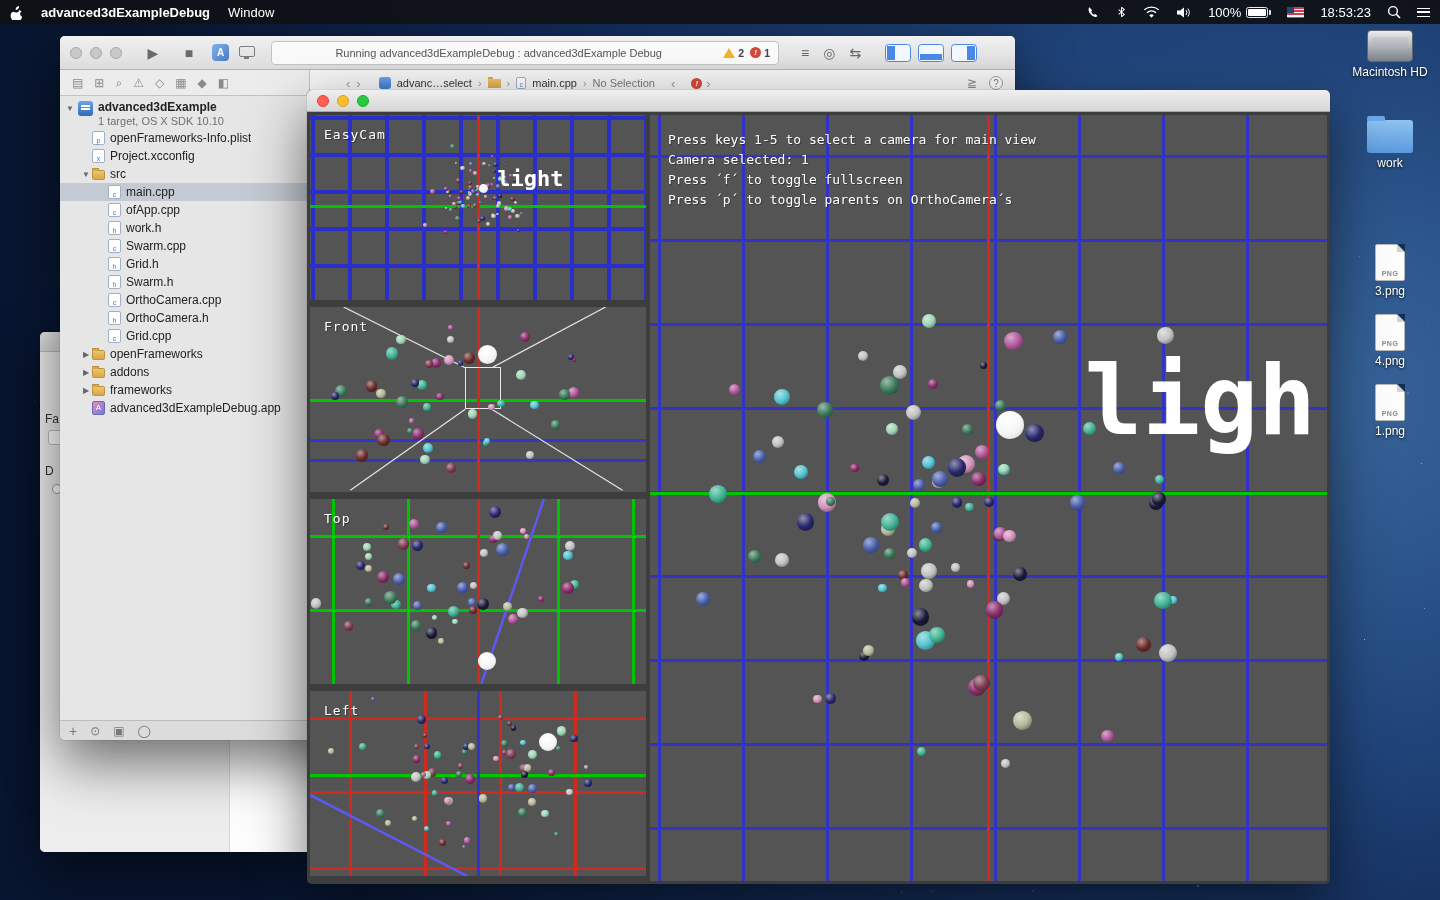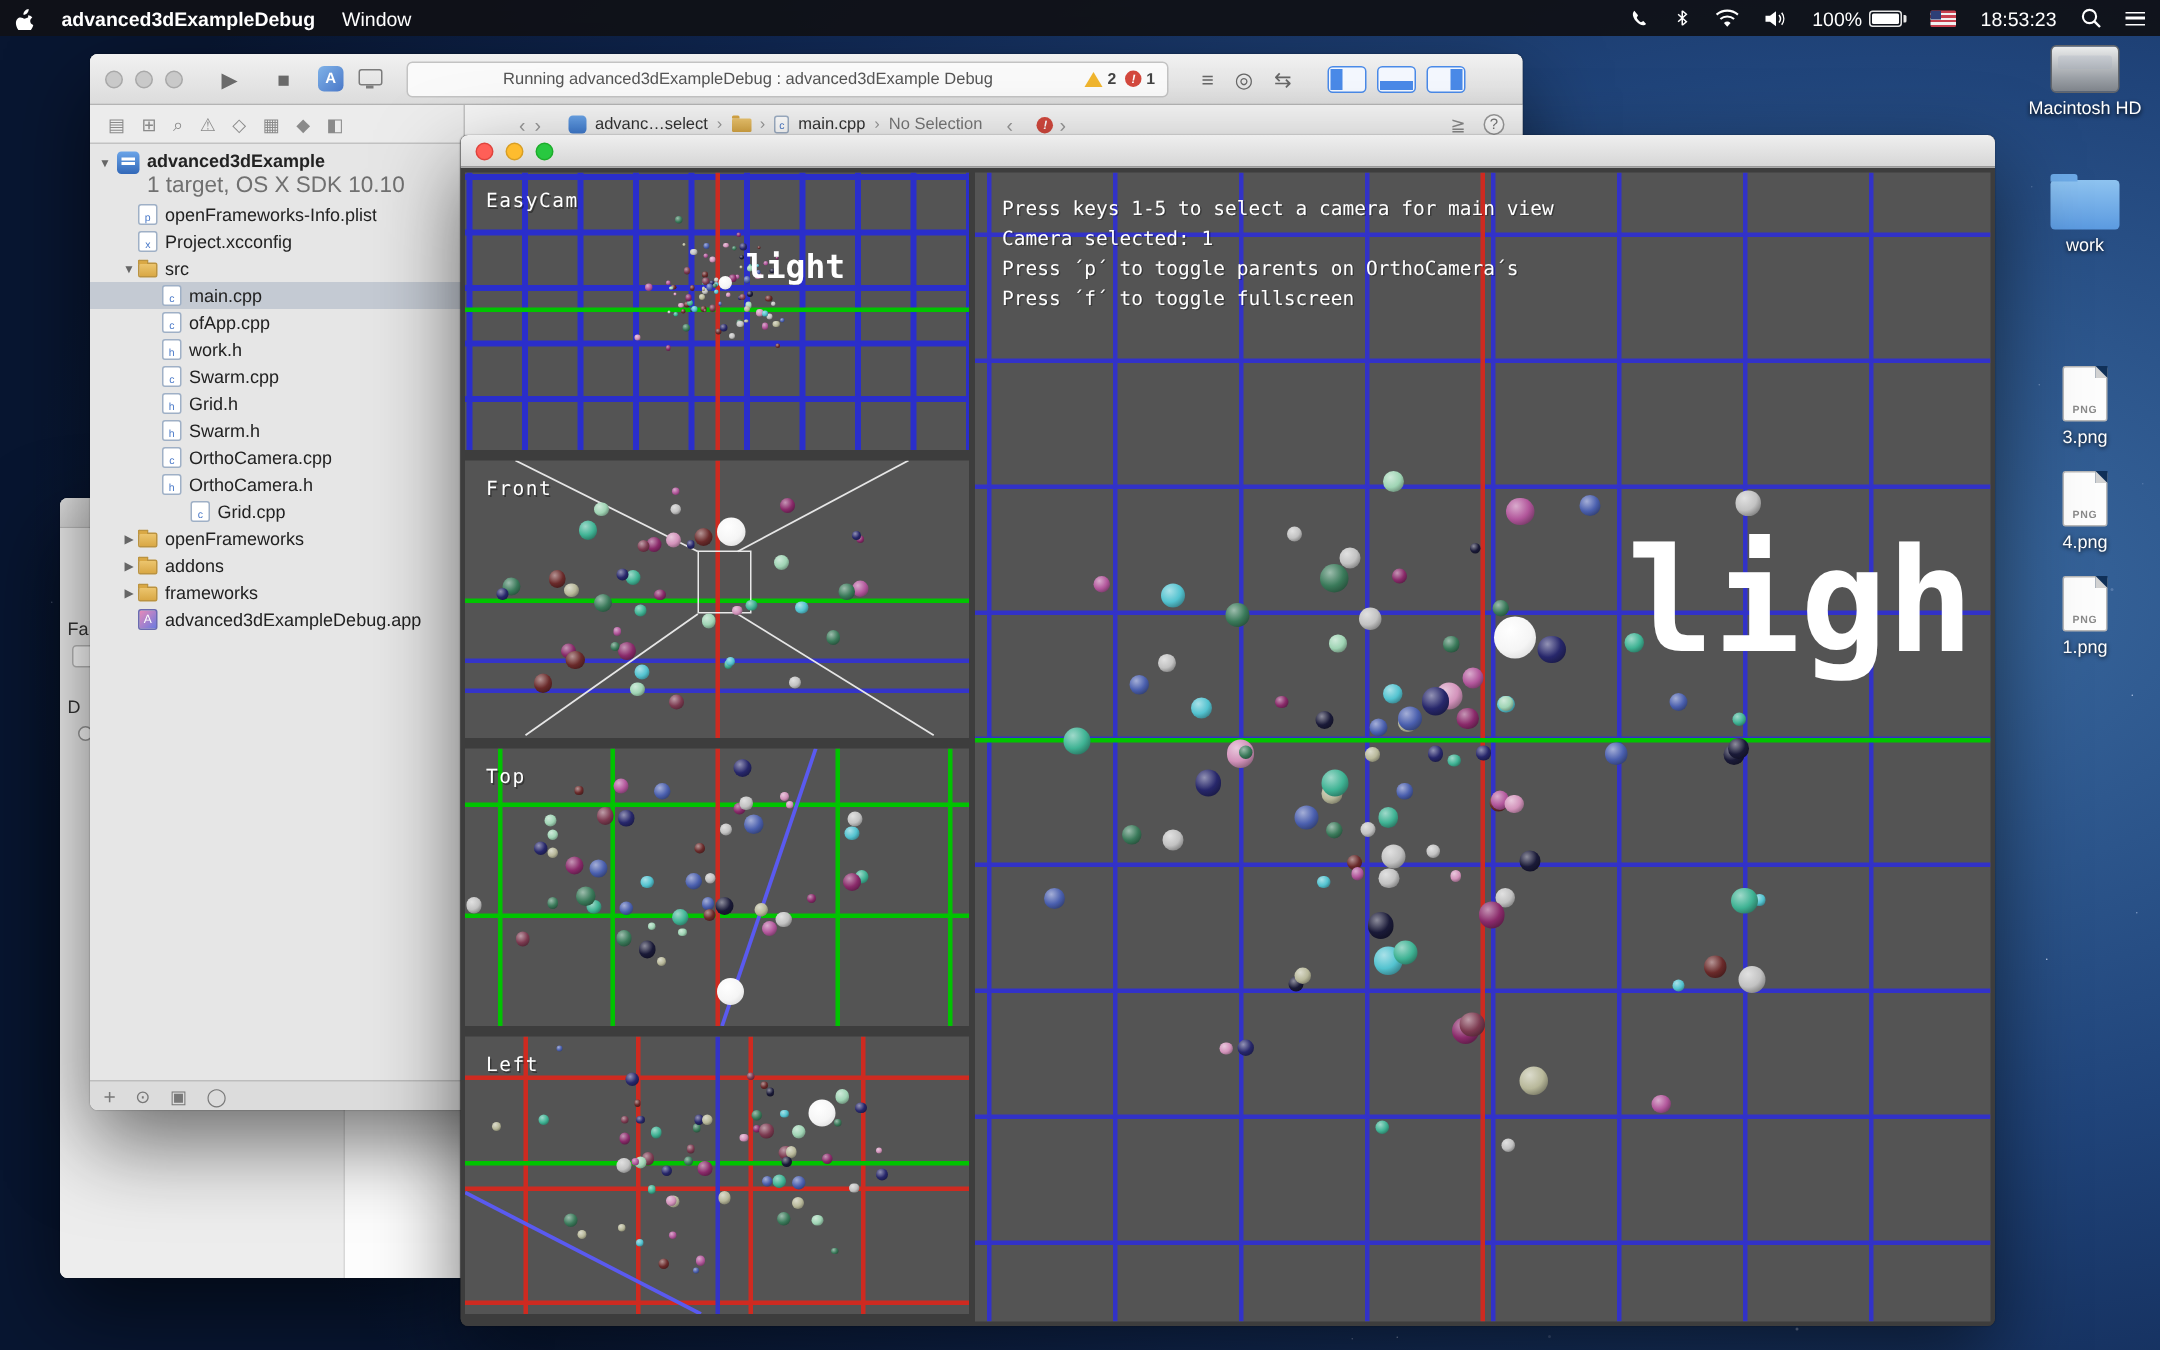--- a/index.html
+++ b/index.html
@@ -80,21 +80,21 @@
   .jb-issue{display:flex;align-items:center;gap:4px;margin-left:10px}
   .jb-right{margin-left:auto;display:flex;align-items:center;gap:12px;padding-right:12px;color:#8a8a8a;font-size:12px}
   .help-circ{width:14px;height:14px;border:1px solid #9a9a9a;border-radius:50%;display:inline-flex;align-items:center;justify-content:center;font-size:10px;color:#777;background:#fdfdfd}
 
   .xc-nav{position:absolute;left:0;top:60px;width:250px;bottom:20px;background:#e6e6e6;border-right:1px solid #b9b9b9;overflow:hidden;font-size:12px;color:#222}
   .xc-proj-row{position:relative;padding:4px 0 2px 4px;display:flex}
   .xc-proj-row .disc{flex:0 0 12px;font-size:8px;color:#666;padding-top:4px;text-align:center}
   .ic-proj{flex:0 0 15px;height:15px;margin:1px 5px 0 2px;border-radius:3px;background:linear-gradient(#6aa4e8,#3268b8);position:relative}
   .ic-proj:after{content:"";position:absolute;left:3px;right:3px;top:4px;height:1.5px;background:#fff;box-shadow:0 3px 0 #fff}
   .proj-name{font-weight:bold;font-size:12px}
-  .proj-sub{font-size:15px;color:#707070;margin-top:1px}
+  .proj-sub{font-size:11px;color:#707070;margin-top:1px}
   .nav-row{display:flex;align-items:center;height:18px;white-space:nowrap}
   .nav-row.selected{background:#c4cad3}
   .disc{width:12px;flex:0 0 12px;font-size:8px;color:#666;text-align:center}
   .fi{flex:0 0 13px;width:13px;height:14px;margin-right:5px;display:inline-flex;align-items:flex-end;justify-content:center;
       background:#fff;border:1px solid #9fb0c6;border-radius:2px;font-size:7px;color:#4a79c8;line-height:1}
   .fi-folder{background:linear-gradient(#ecc56e,#d9a845);border:1px solid #bb9340;height:10px;border-radius:1.5px;position:relative;margin-top:2px}
   .fi-folder:before{content:"";position:absolute;left:-1px;top:-3px;width:5px;height:2px;background:#d9a845;border:1px solid #bb9340;border-bottom:none;border-radius:1px 1px 0 0}
   .fi-app{background:linear-gradient(135deg,#e88ab8,#6a7ae0);border:1px solid #6a6ab0;color:#fff;font-size:8px;align-items:center}
   .nav-label{overflow:hidden;text-overflow:ellipsis}
 
@@ -429,21 +429,21 @@
           <div class="nav-row" style="padding-left: 36px;">
             <span class="disc"></span>
             <span class="fi fi-cpp">c</span>
             <span class="nav-label">OrthoCamera.cpp</span>
           </div>
           <div class="nav-row" style="padding-left: 36px;">
             <span class="disc"></span>
             <span class="fi fi-h">h</span>
             <span class="nav-label">OrthoCamera.h</span>
           </div>
-          <div class="nav-row" style="padding-left: 55px;">
+          <div class="nav-row" style="padding-left: 36px;">
             <span class="disc"></span>
             <span class="fi fi-cpp">c</span>
             <span class="nav-label">Grid.cpp</span>
           </div>
           <div class="nav-row" style="padding-left: 20px;">
             <span class="disc">▶</span>
             <span class="fi fi-folder"></span>
             <span class="nav-label">openFrameworks</span>
           </div>
           <div class="nav-row" style="padding-left: 20px;">
@@ -886,21 +886,21 @@
             <div class="sphere" style="left: 504.2px; top: 477.1px; width: 17.4px; height: 17.4px; background: radial-gradient(circle at 35% 30%, rgb(159, 217, 202) 0%, rgb(63, 179, 148) 50%, rgb(28, 81, 67) 100%);"></div>
             <div class="sphere" style="left: 354.4px; top: 216.6px; width: 18.7px; height: 18.7px; background: radial-gradient(circle at 35% 30%, rgb(217, 171, 205) 0%, rgb(178, 86, 155) 50%, rgb(80, 39, 70) 100%);"></div>
             <div class="sphere" style="left: 507.3px; top: 212.3px; width: 16.4px; height: 16.4px; background: radial-gradient(circle at 35% 30%, rgb(225, 225, 225) 0%, rgb(194, 194, 194) 50%, rgb(87, 87, 87) 100%);"></div>
             <div class="sphere" style="left: 123.6px; top: 273.6px; width: 16.1px; height: 16.1px; background: radial-gradient(circle at 35% 30%, rgb(169, 225, 232) 0%, rgb(83, 195, 208) 50%, rgb(37, 88, 94) 100%);"></div>
             <div class="sphere" style="left: 312.1px; top: 309.1px; width: 10.6px; height: 10.6px; background: radial-gradient(circle at 35% 30%, rgb(157, 189, 173) 0%, rgb(58, 122, 90) 50%, rgb(26, 55, 40) 100%);"></div>
             <div class="sphere" style="left: 261.8px; top: 493.2px; width: 17.4px; height: 17.4px; background: radial-gradient(circle at 35% 30%, rgb(141, 141, 156) 0%, rgb(26, 26, 56) 50%, rgb(12, 12, 25) 100%);"></div>
             <div class="sphere" style="left: 279px; top: 512px; width: 15.9px; height: 15.9px; background: radial-gradient(circle at 35% 30%, rgb(159, 217, 202) 0%, rgb(63, 179, 148) 50%, rgb(28, 81, 67) 100%);"></div>
           </div>
           <div class="sphere" style="left: 346.2px; top: 295.5px; width: 28px; height: 28px; background: radial-gradient(circle at 38% 32%, rgb(255, 255, 255) 0%, rgb(245, 245, 245) 55%, rgb(207, 207, 207) 100%);"></div>
           <div class="vp-bigtext" style="left: 434.6px; top: 237.5px; font-size: 96px;">ligh</div>
-          <div class="hud"><div>Press keys 1-5 to select a camera for main view</div><div>Camera selected: 1</div><div>Press ´p´ to toggle parents on OrthoCamera´s</div><div>Press ´f´ to toggle fullscreen</div></div>
+          <div class="hud"><div>Press keys 1-5 to select a camera for main view</div><div>Camera selected: 1</div><div>Press ´f´ to toggle fullscreen</div><div>Press ´p´ to toggle parents on OrthoCamera´s</div></div>
         </div>
       </div>
   </div>
 
   <div id="menubar">
     <div class="mb-left">
       <span class="mb-ic">
         <svg width="13" height="15" viewBox="0 0 12 14">
             <path d="M8.4 1c.15.9-.25 1.75-.8 2.4C7.05 4.05 6.1 4.6 5.2 4.55c-.15-.85.3-1.75.8-2.35C6.55 1.55 7.6 1.05 8.4 1zM8.1 4.8c.75 0 1.95.45 2.6 1.35-.75.45-1.3 1.2-1.3 2.2 0 1.15.65 2 1.9 2.55-.3 1.4-1.6 4.1-3 4.1-.8 0-1.4-.7-2.4-.7-1 0-1.7.7-2.35.7C2.2 15 .5 12.1.5 9.8c0-2.3 1.45-3.55 2.85-3.55 1.1 0 1.75.75 2.45.75.65 0 1.35-.8 2.3-.8z" fill="#fff"></path>
           </svg>

